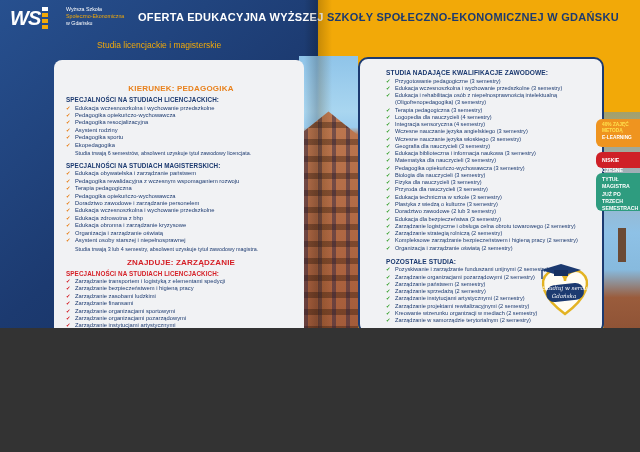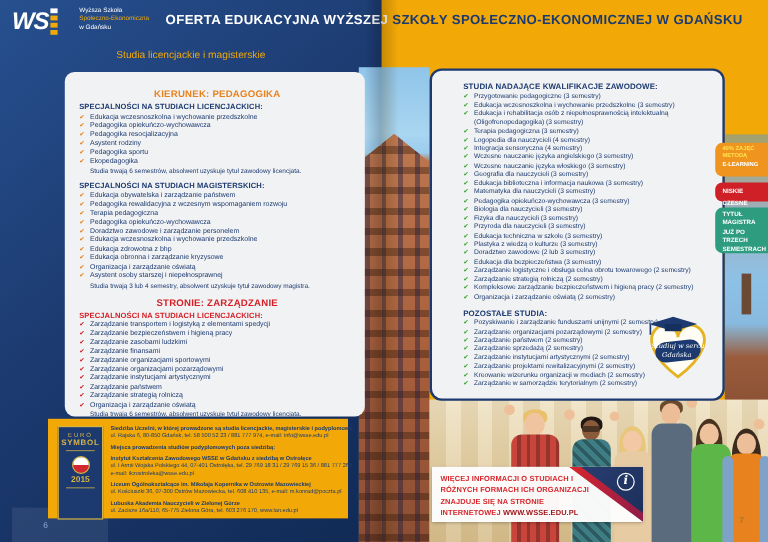--- a/index.html
+++ b/index.html
@@ -1,17 +1,17 @@
 <!DOCTYPE html>
 <html><head>
 <meta charset="utf-8">
 <style>
   * { box-sizing: border-box; }
   body { margin:0; background:#333; }
-  .stage { position:relative; width:640px; height:452px; overflow:hidden;
+  .stage { position:relative; width:640px; height:328px; overflow:hidden;
            font-family:"Liberation Sans", sans-serif; background:#1c3a70; }
 
   
   .page-left  { position:absolute; left:0; top:0; width:318px; height:452px;
                 background:linear-gradient(140deg,#27508f 0%, #1c3a70 45%, #112a55 100%); }
   .page-right { position:absolute; left:318px; top:0; width:322px; height:452px;
                 background:#f2a908; }
   .fold { position:absolute; left:304px; top:0; width:28px; height:452px; z-index:6;
           background:linear-gradient(90deg, rgba(0,0,0,0) 0%, rgba(0,0,0,.20) 46%, rgba(70,45,0,.22) 56%, rgba(0,0,0,0) 100%);
           pointer-events:none; }
@@ -43,21 +43,21 @@
                  linear-gradient(180deg,#bd7850 0%, #a85f3c 55%, #8c4e33 100%);
                clip-path:polygon(50% 0, 100% 7%, 100% 100%, 0 100%, 0 7%); }
 
   
   .right-photo { position:absolute; left:604px; top:112px; width:36px; height:232px; z-index:1;
                background:linear-gradient(180deg,#a3a06b 0%, #9fb0bd 28%, #8ec1e6 52%, #87bade 68%, #9a5c3c 80%, #8a4f33 100%); }
   .right-photo .spire { position:absolute; left:40%; top:50%; width:8px; height:34px; background:#6b4a35; }
 
   
   .card-left { position:absolute; left:54px; top:60px; width:250px; height:287px; z-index:2;
-               background:#f1f2f4; border-radius:8px; padding:12px 8px 4px 12px; overflow:hidden; }
+               background:#f1f2f4; border-radius:8px; padding:22px 8px 4px 12px; overflow:hidden; }
   .card-right { position:absolute; left:358px; top:57px; width:246px; height:277px; z-index:2;
                background:#f1f2f4; border:2px solid #1c3a70; border-radius:10px;
                padding:7px 8px 4px 26px; overflow:hidden; }
 
   .kierunek { text-align:center; font-weight:bold; font-size:8px; margin:2px 0 3px; letter-spacing:.2px; }
   .k-orange { color:#e8821e; }
   .k-red    { color:#d51f26; }
   .spec-h { font-size:6.3px; font-weight:bold; margin:3px 0 1.5px 0; letter-spacing:.1px; }
   .h-navy { color:#1c3a70; } .h-red { color:#d51f26; }
   .mt4 { margin-top:6px; }
@@ -229,21 +229,21 @@
         <li>Pedagogika opiekuńczo-wychowawcza</li>
         <li>Doradztwo zawodowe i zarządzanie personelem</li>
         <li>Edukacja wczesnoszkolna i wychowanie przedszkolne</li>
         <li>Edukacja zdrowotna z bhp</li>
         <li>Edukacja obronna i zarządzanie kryzysowe</li>
         <li>Organizacja i zarządzanie oświatą</li>
         <li>Asystent osoby starszej i niepełnosprawnej</li>
       </ul>
     <div class="note">Studia trwają 3 lub 4 semestry, absolwent uzyskuje tytuł zawodowy magistra.</div>
 
-    <div class="kierunek k-red mt4">STRONIE: ZARZĄDZANIE</div>
+    <div class="kierunek k-red mt4">ZNAJDUJE: ZARZĄDZANIE</div>
     <div class="spec-h h-red">SPECJALNOŚCI NA STUDIACH LICENCJACKICH:</div>
     <ul class="list chk-red">
 
     <li>Zarządzanie transportem i logistyką z elementami spedycji</li>
         <li>Zarządzanie bezpieczeństwem i higieną pracy</li>
         <li>Zarządzanie zasobami ludzkimi</li>
         <li>Zarządzanie finansami</li>
         <li>Zarządzanie organizacjami sportowymi</li>
         <li>Zarządzanie organizacjami pozarządowymi</li>
         <li>Zarządzanie instytucjami artystycznymi</li>

